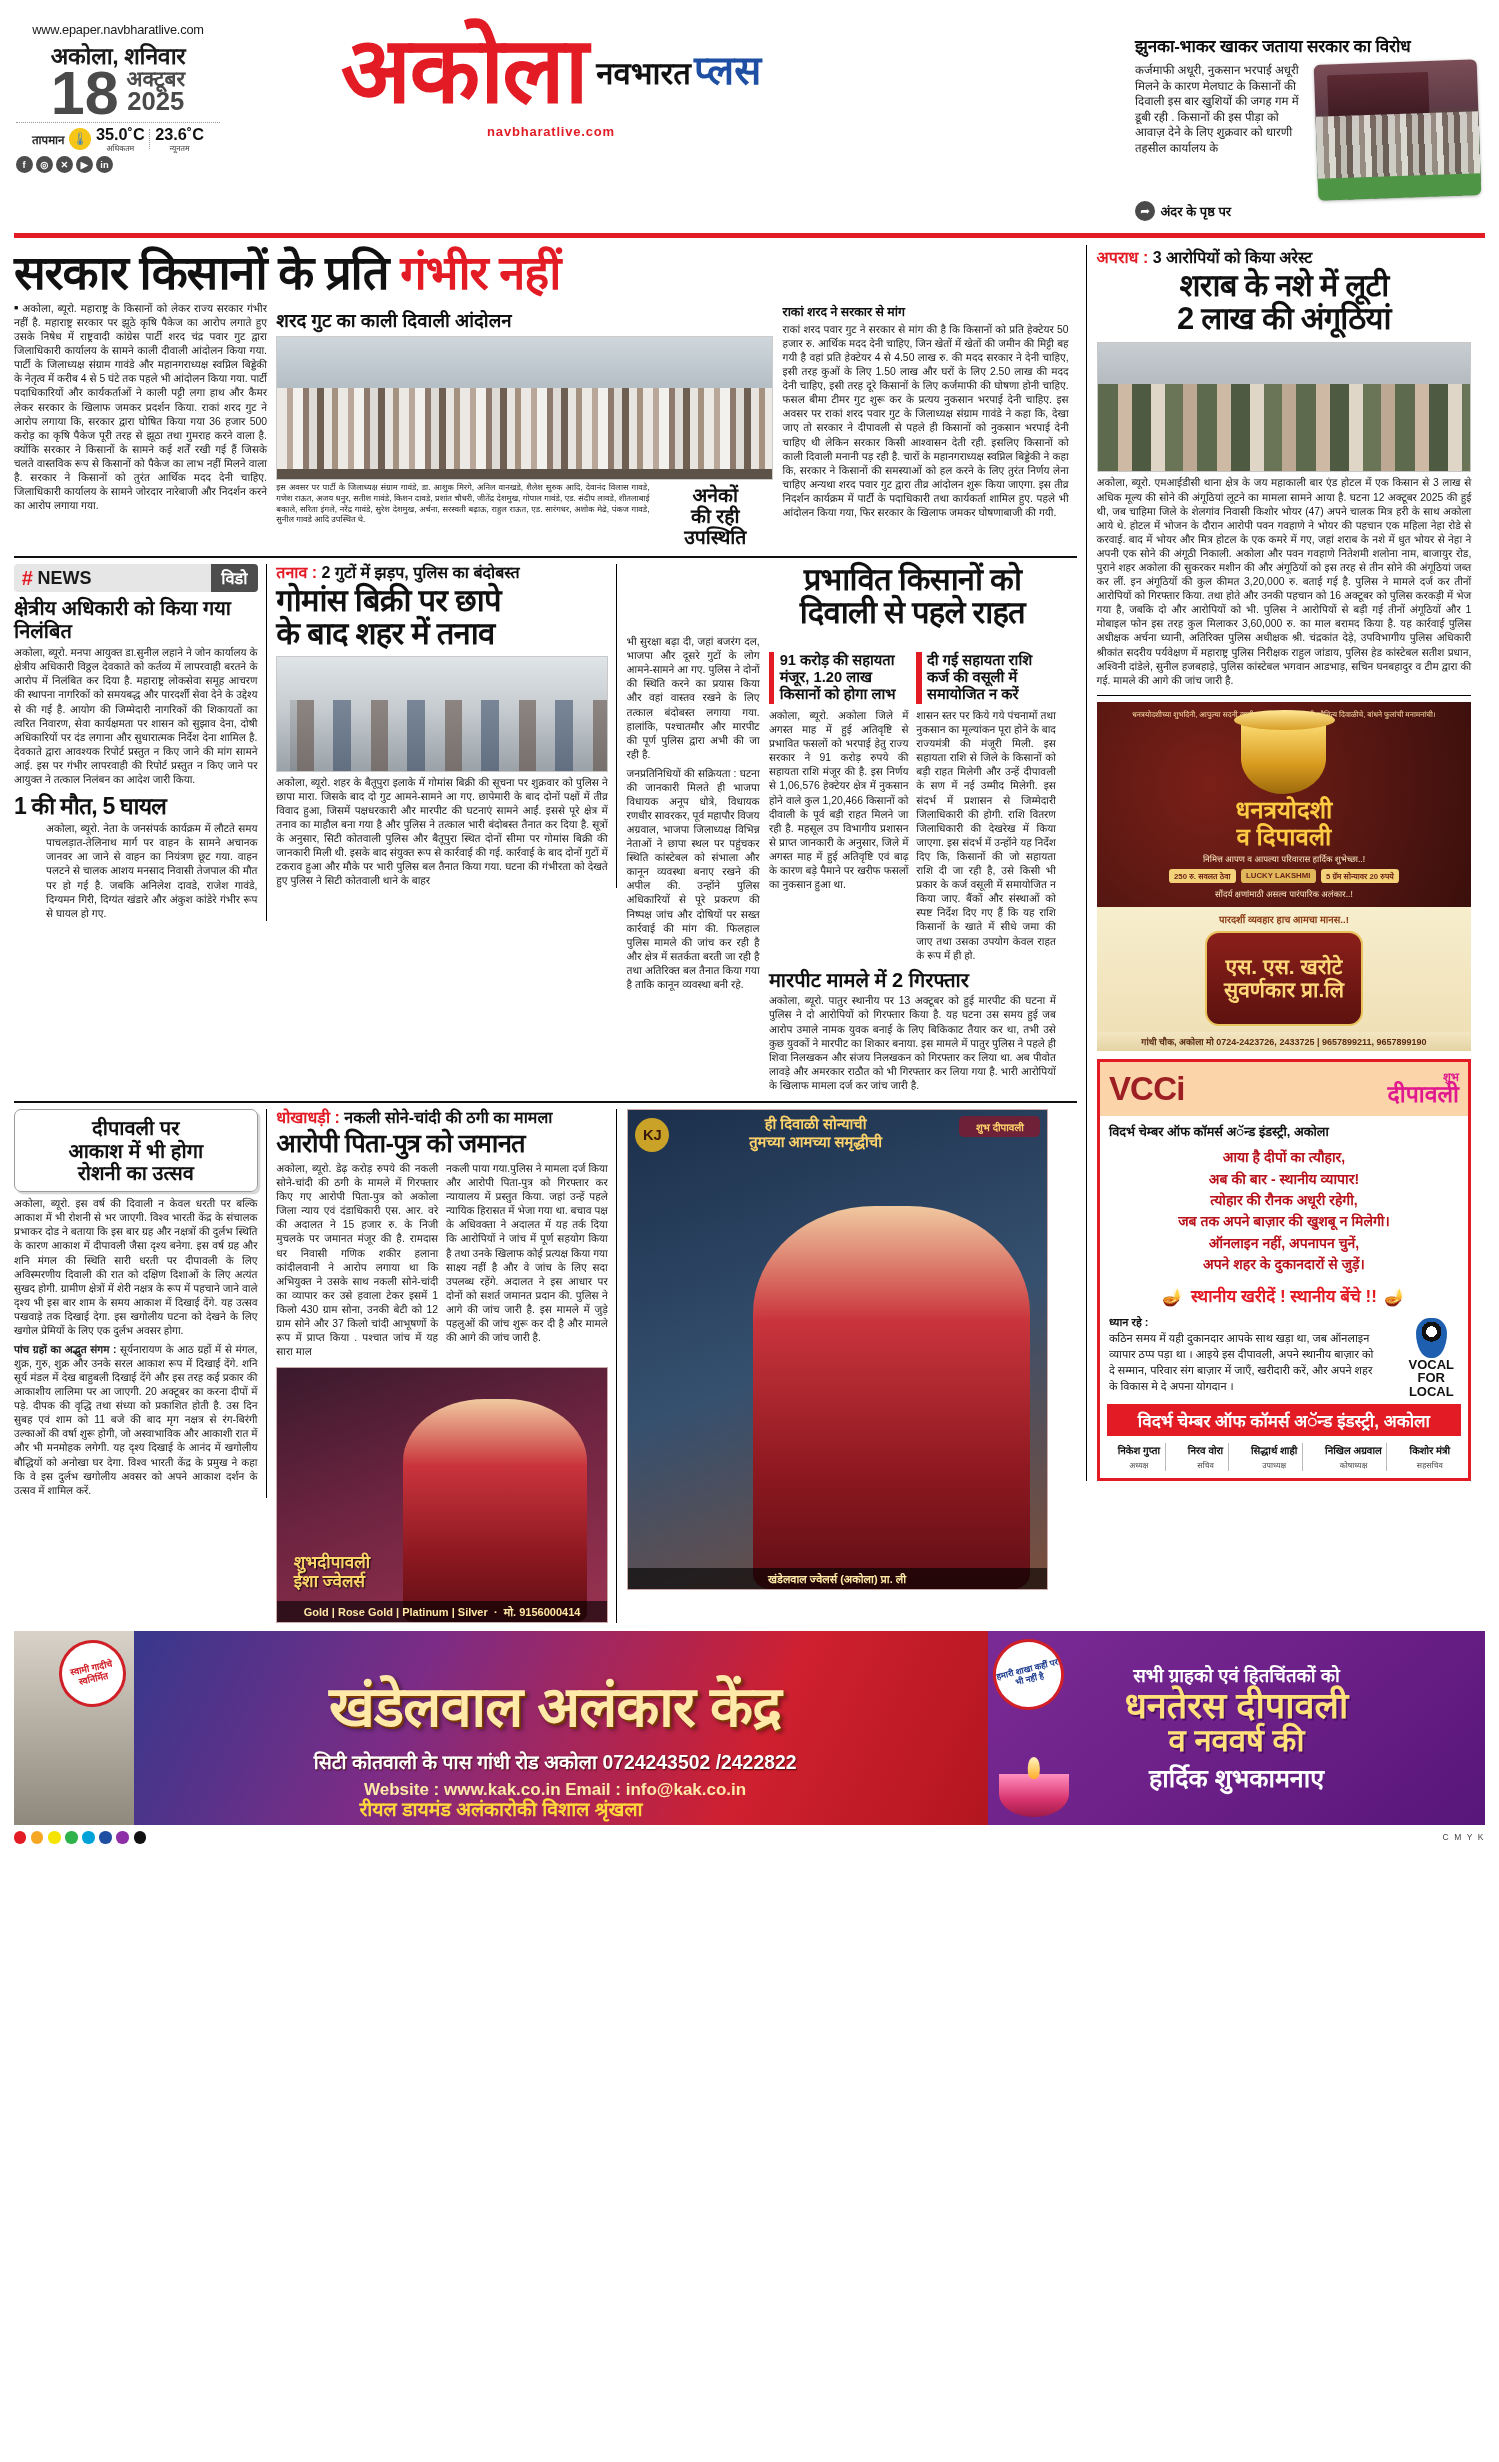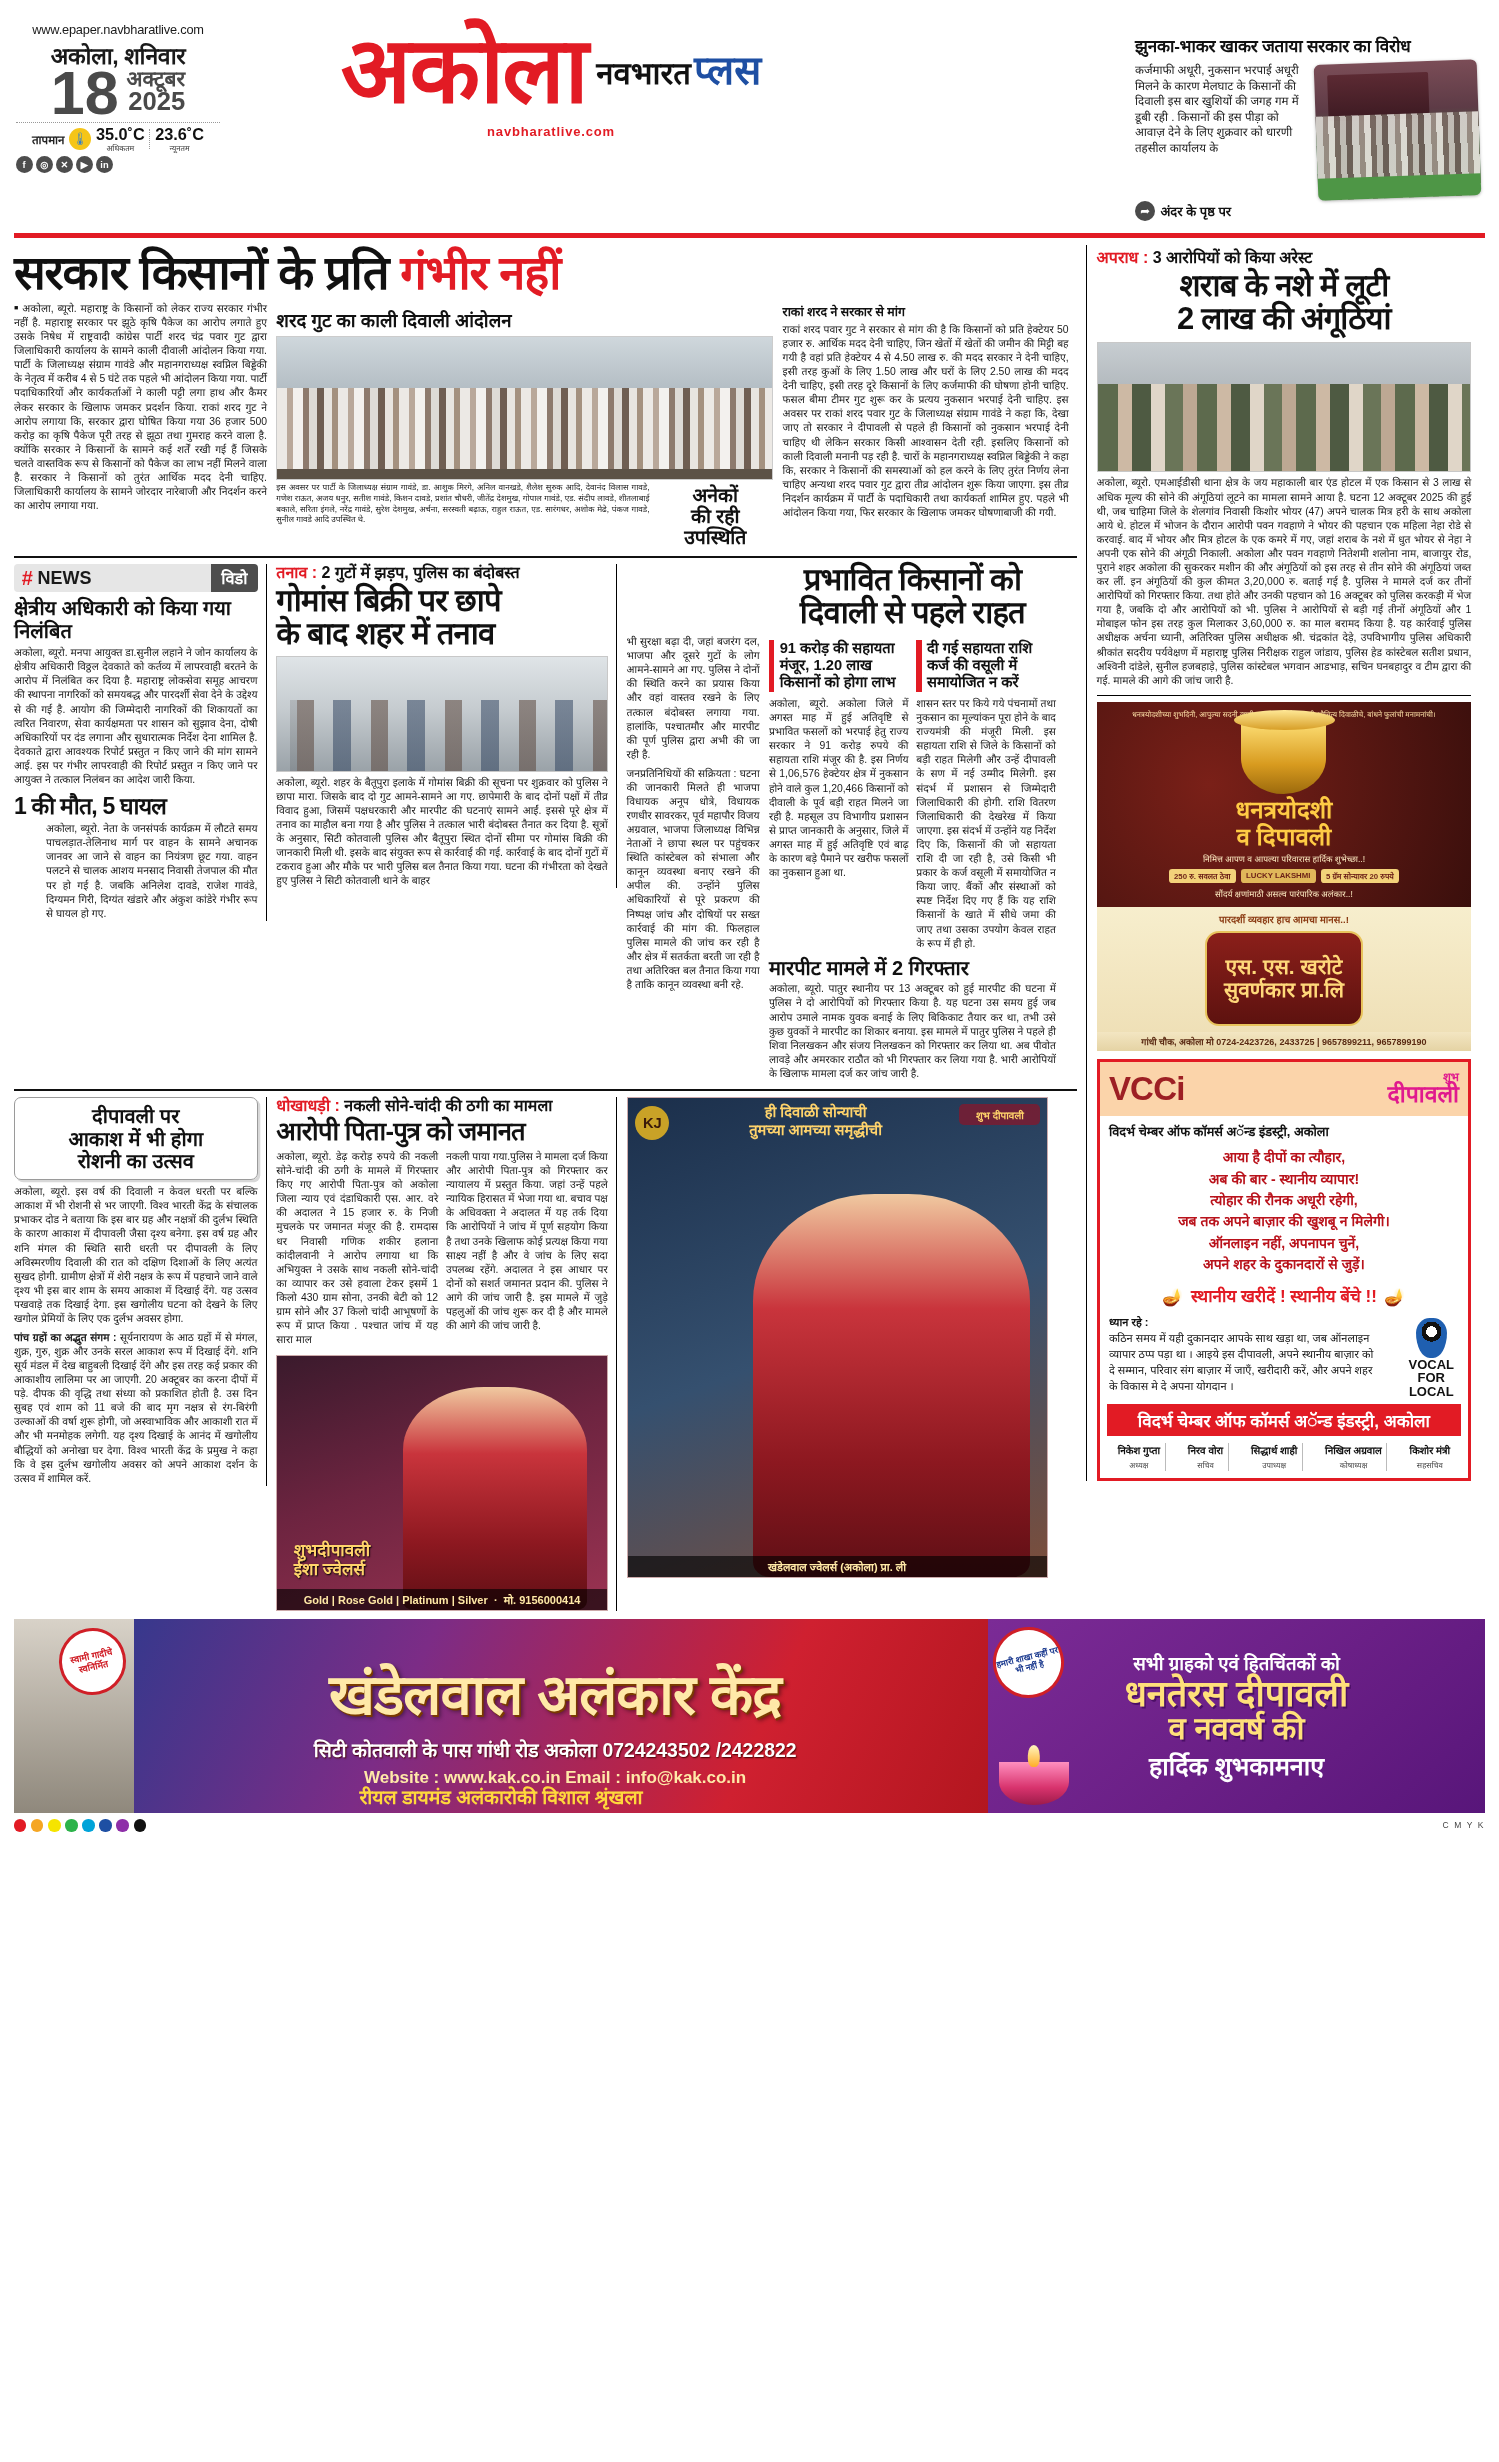--- a/index.html
+++ b/index.html
@@ -28,21 +28,21 @@
   .hdr-city {
     font-family: "Liberation Sans", sans-serif;
     font-weight: bold; font-size: 23px; color: #1a1a1a; margin-top: 1.6px;
     letter-spacing: -0.4px;
   }
   .hdr-daterow { display: flex; align-items: flex-end; justify-content: center; gap: 7.8px; margin-top: -3.1px; }
   .hdr-day {
     font-family: "Liberation Sans", sans-serif; font-weight: bold;
     font-size: 61px; line-height: 0.82; color: #4a4a4a;
   }
-  .hdr-monthyear { text-align: right; padding-bottom: 3.1px; }
+  .hdr-monthyear { text-align: center; padding-bottom: 3.1px; }
   .hdr-month { font-family: "Liberation Sans", sans-serif; font-weight: bold; font-size: 21px; color: #4a4a4a; line-height: 1; }
   .hdr-year { font-family: "Liberation Sans", sans-serif; font-weight: bold; font-size: 25.6px; color: #4a4a4a; line-height: 1; }
   .hdr-dots { border-top: 1.6px dotted #999; margin: 4.7px 1.6px 3.1px; }
   .temp-row { display: flex; align-items: center; justify-content: center; gap: 4.7px; }
   .temp-label { font-family: "Liberation Sans", sans-serif; font-size: 11.6px; font-weight: bold; color: #222; }
   .temp-ic {
     width: 22px; height: 22px; border-radius: 50%;
     background: #f5c518; display: inline-flex; align-items: center; justify-content: center;
     font-size: 12.4px; color: #2f7fd0;
   }
@@ -191,21 +191,21 @@
     font-size: 31px; line-height: 1.05; color: #111; letter-spacing: -0.8px;
   }
   .head-sm {
     font-family: "Liberation Sans", sans-serif; font-weight: bold;
     font-size: 20px; line-height: 1.12; color: #111;
   }
   .subhead-bold {
     font-family: "Liberation Sans", sans-serif; font-weight: bold; font-size: 12.4px;
     color: #111; line-height: 1.25; margin: 3.1px 0 2.3px;
   }
-  .bullet-box { display: flex; gap: 5.4px; margin-top: 5px; }
+  .bullet-box { display: flex; gap: 5.4px; margin-top: 17px; }
   .bullet-bar { width: 5.4px; background: #e21b24; flex: none; }
   .bullet-txt { font-family: "Liberation Sans", sans-serif; font-weight: bold; font-size: 14.7px; line-height: 1.18; color: #111; }
 
   .boxed {
     border: 0.8px solid #9a9a9a; border-radius: 7px; padding: 7px 8.5px;
     box-shadow: 2.3px 2.3px 0 #d8d8d8;
   }
 
   
   .ph { position: relative; overflow: hidden; border: 0.8px solid #c8c8c8; }

